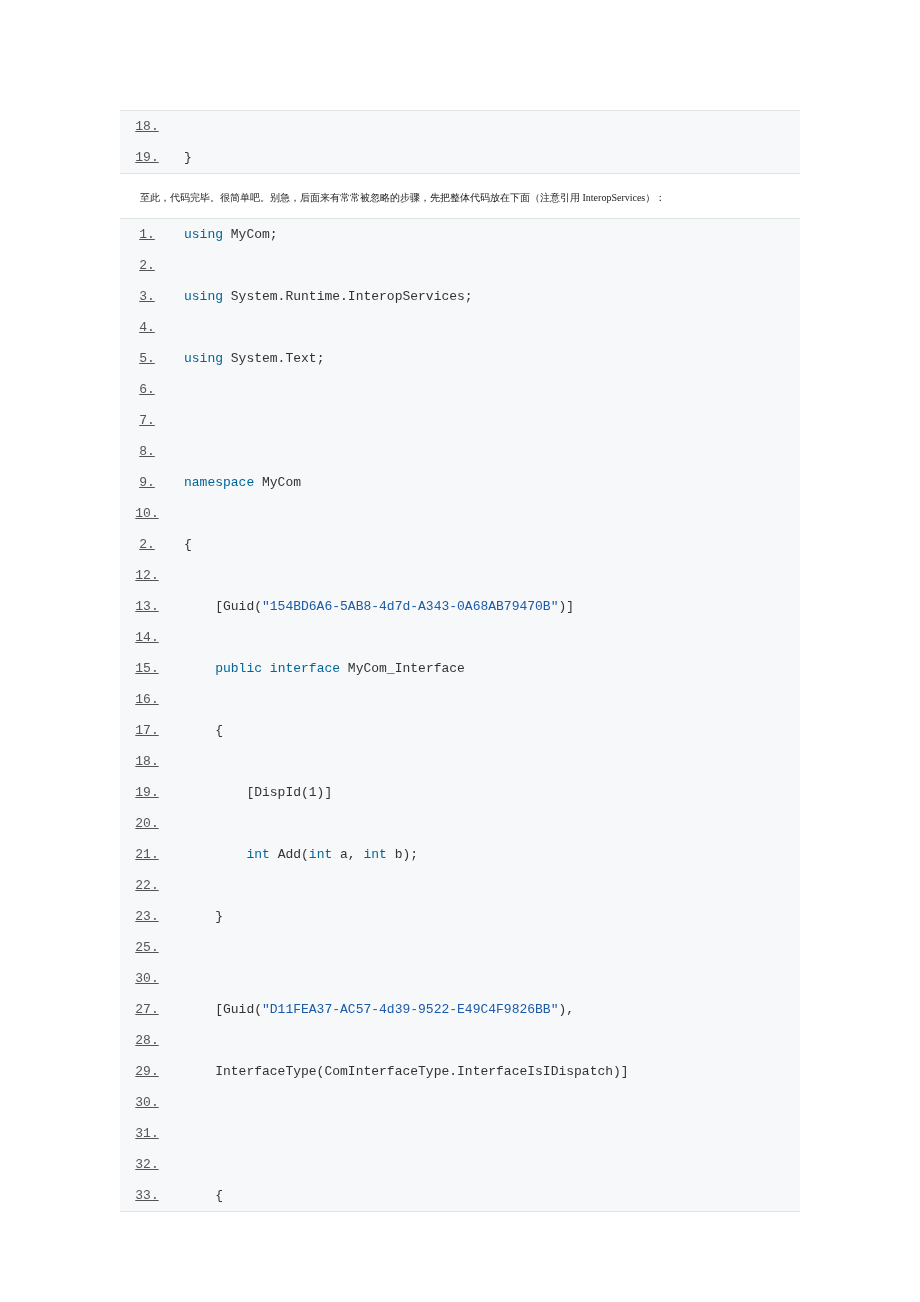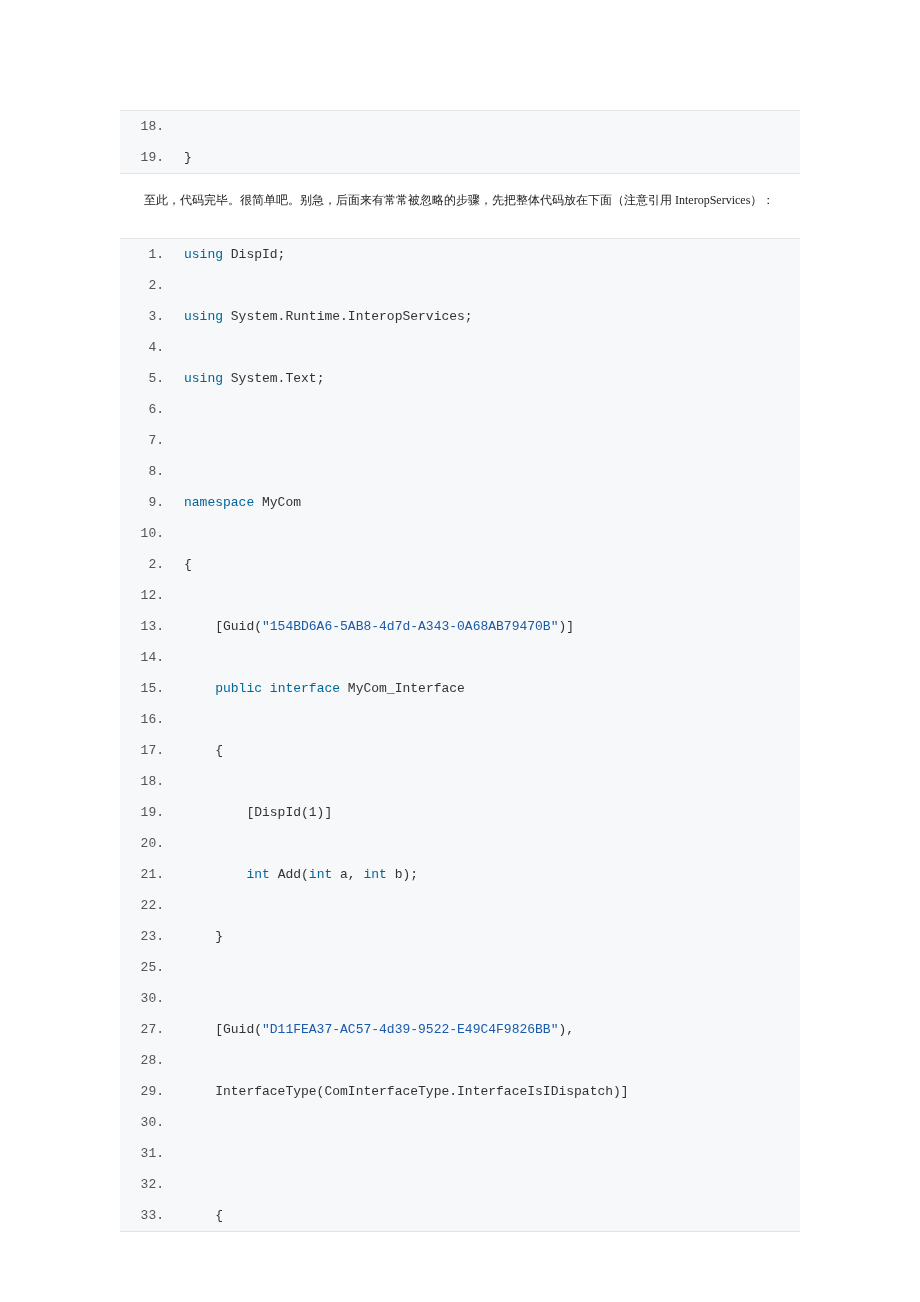--- a/index.html
+++ b/index.html
@@ -23,37 +23,38 @@
   }
   .codeline {
     display: flex;
     align-items: baseline;
     padding: 0 10px;
     line-height: 31px;
     height: 31px;
   }
   .ln {
     width: 34px;
-    text-align: right;
+    text-align: center;
     color: #555;
     font-family: Consolas, "Courier New", monospace;
     user-select: none;
+    text-decoration: underline;
   }
   .code {
     padding-left: 20px;
     white-space: pre;
     font-family: Consolas, "Courier New", monospace;
   }
   .kw { color: #006699; font-weight: normal; }
   .str { color: #1a5aa8; }
   .bodytext {
-    font-size: 12px;
+    font-size: 10px;
     color: #222;
     line-height: 2.0;
-    margin: 14px 0 26px 0;
+    margin: 14px 0 10px 0;
     text-indent: 2em;
     font-family: "SimSun", "Times New Roman", serif;
   }
 </style>
 </head>
 <body>
 
 <div class="page">
 
   <div class="codeblock">
@@ -67,21 +68,21 @@
       </div>
     </div>
 
   <p class="bodytext" style="text-indent:0;">
     <span style="display:inline-block;text-indent:2em;">至此，代码完毕。很简单吧。别急，后面来有常常被忽略的步骤，先把整体代码放在下面（注意引用 InteropServices）：</span>
   </p>
 
   <div class="codeblock">
       <div class="codeline">
         <span class="ln">1.</span>
-        <span class="code"><span class="kw">using</span><span> DispId;</span></span>
+        <span class="code"><span class="kw">using</span><span> MyCom;</span></span>
       </div>
       <div class="codeline">
         <span class="ln">2.</span>
         <span class="code"></span>
       </div>
       <div class="codeline">
         <span class="ln">3.</span>
         <span class="code"><span class="kw">using</span><span> System.Runtime.InteropServices;</span></span>
       </div>
       <div class="codeline">

